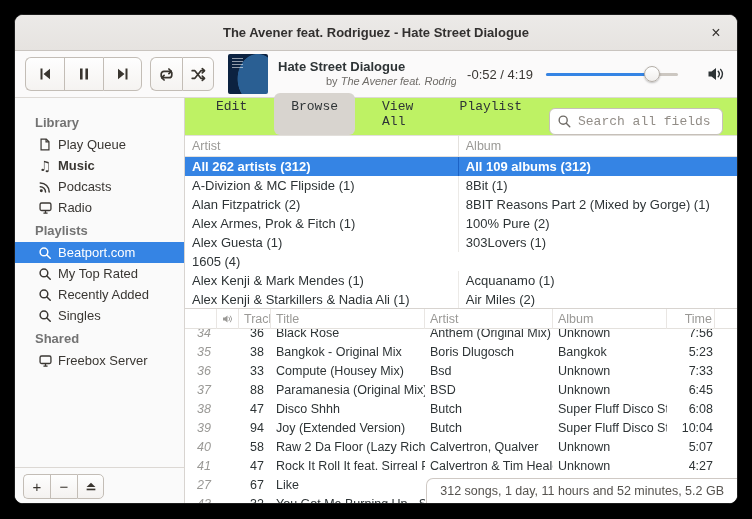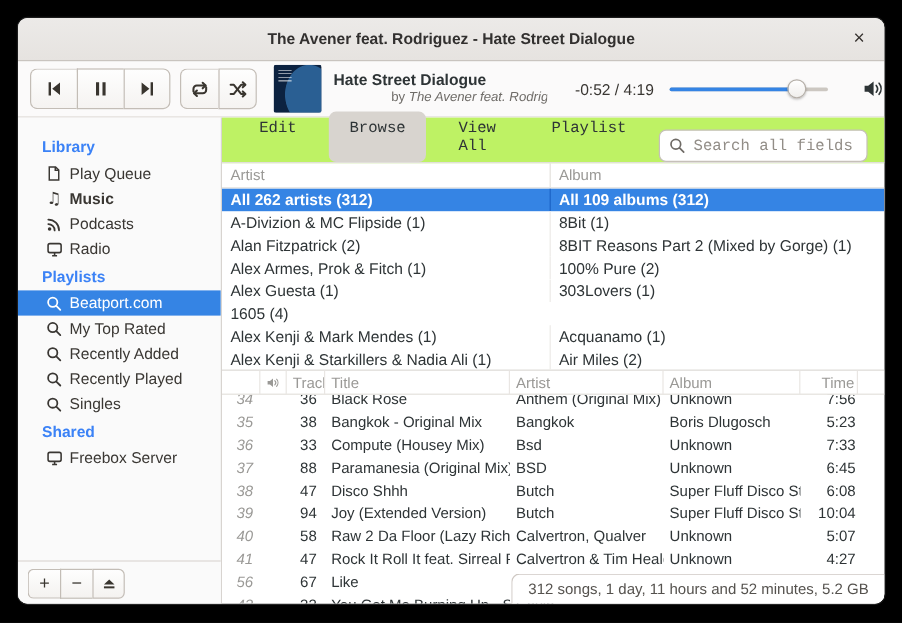--- a/index.html
+++ b/index.html
@@ -48,38 +48,38 @@
       #0c2240;
   }
   #album-art .art-lines {
     position:absolute; left:4px; top:4px; width:11px; height:10px;
     background:repeating-linear-gradient(rgba(255,255,255,.55) 0 1px, rgba(0,0,0,0) 1px 3px);
   }
   #track-info { margin-left:10px; width:178px; flex:none; overflow:hidden; line-height:1.25; }
   #track-title { font-weight:bold; font-size:13px; white-space:nowrap; }
   #track-byline { font-size:11px; color:#6f6c68; white-space:nowrap;margin-left:48px; }
   #track-byline i { font-style:italic; }
-  #time-display { margin-left:20px; width:72px; flex:none; font-size:13px; color:#3a3733; text-align:center; }
+  #time-display { margin-left:8px; width:72px; flex:none; font-size:13px; color:#3a3733; text-align:center; }
   #seek-slider { margin:0 26px 0 10px; width:132px; height:16px; position:relative; flex:none; cursor:pointer; }
   #seek-track { position:absolute; left:0; right:0; top:7px; height:3px; background:#ccc7c1; border-radius:2px; }
   #seek-fill  { position:absolute; left:0; top:7px; height:3px; background:#3584e4; border-radius:2px; }
   #seek-handle {
     position:absolute; top:0; width:16px; height:16px; border-radius:50%;
     background:linear-gradient(#fff,#f0eeec); border:1px solid #b4aea7;
     box-shadow:0 1px 2px rgba(0,0,0,.25);
   }
   #volume-button { width:24px; height:24px; flex:none; display:flex; align-items:center; justify-content:center; cursor:pointer; color:#2e3436; }
   
   #body { display:flex; height:406px; }
   #sidebar {
     width:170px; flex:none; background:#fafafa; border-right:1px solid #d8d4d0;
     display:flex; flex-direction:column; font-size:13px;
   }
   #sidebar-scroll { flex:1; overflow:hidden; padding-top:12px; }
-  .side-section-title { font-weight:bold; padding:5px 10px 4px 20px; color:#3b82f6; }
+  .side-section-title { font-weight:bold; padding:5px 10px 4px 20px; color:#737373; }
   .side-item {
     height:21px; display:flex; align-items:center; padding-left:22px; cursor:pointer; color:#3a3733;
   }
   .side-item .icn { width:16px; height:16px; margin-right:5px; flex:none; display:flex; align-items:center; justify-content:center; color:#3a3733; }
   .side-item.bold { font-weight:bold; }
   .side-item.selected { background:#3584e4; color:#fff; }
   .side-item.selected .icn { color:#fff; }
   .glyph { font-family:"DejaVu Sans",sans-serif; font-size:14px; line-height:16px; }
   #sidebar-footer {
     flex:none; height:37px; border-top:1px solid #dcd8d4; display:flex; align-items:center; padding-left:8px; background:#fafafa;
@@ -294,29 +294,20 @@
             </span>
             <span>Recently Added</span>
           </div>
           <div class="side-item">
             <span class="icn">
               <svg width="14" height="14" viewBox="0 0 16 16">
                 <circle cx="6.8" cy="6.8" r="4.4" fill="none" stroke="currentColor" stroke-width="1.7"></circle>
                 <path d="M10.2 10.2 14 14" stroke="currentColor" stroke-width="1.7" stroke-linecap="round"></path>
               </svg>
             </span>
-            <span>Recently Played</span>
-          </div>
-          <div class="side-item">
-            <span class="icn">
-              <svg width="14" height="14" viewBox="0 0 16 16">
-                <circle cx="6.8" cy="6.8" r="4.4" fill="none" stroke="currentColor" stroke-width="1.7"></circle>
-                <path d="M10.2 10.2 14 14" stroke="currentColor" stroke-width="1.7" stroke-linecap="round"></path>
-              </svg>
-            </span>
             <span>Singles</span>
           </div>
           <div class="side-section-title">Shared</div>
           <div class="side-item">
             <span class="icn">
               <svg width="15" height="15" viewBox="0 0 16 16" fill="none" stroke="currentColor" stroke-width="1.4">
                 <rect x="2.2" y="3.2" width="11.6" height="8" rx="1.6"></rect>
                 <path d="M5.8 14h4.4M8 11.2V14"></path>
               </svg>
             </span>
@@ -423,22 +414,22 @@
               <div class="cell">Anthem (Original Mix)</div>
               <div class="cell">Unknown</div>
               <div class="cell ttime">7:56</div>
               <div class="cell"></div>
             </div>
             <div class="trow tgrid">
               <div class="cell rownum">35</div>
               <div class="cell"></div>
               <div class="cell tnum">38</div>
               <div class="cell">Bangkok - Original Mix</div>
+              <div class="cell">Boris Dlugosch</div>
               <div class="cell">Bangkok</div>
-              <div class="cell">Boris Dlugosch</div>
               <div class="cell ttime">5:23</div>
               <div class="cell"></div>
             </div>
             <div class="trow tgrid">
               <div class="cell rownum">36</div>
               <div class="cell"></div>
               <div class="cell tnum">33</div>
               <div class="cell">Compute (Housey Mix)</div>
               <div class="cell">Bsd</div>
               <div class="cell">Unknown</div>
@@ -489,21 +480,21 @@
               <div class="cell rownum">41</div>
               <div class="cell"></div>
               <div class="cell tnum">47</div>
               <div class="cell">Rock It Roll It feat. Sirreal Pip…</div>
               <div class="cell">Calvertron &amp; Tim Healey</div>
               <div class="cell">Unknown</div>
               <div class="cell ttime">4:27</div>
               <div class="cell"></div>
             </div>
             <div class="trow tgrid">
-              <div class="cell rownum">56</div>
+              <div class="cell rownum">27</div>
               <div class="cell"></div>
               <div class="cell tnum">67</div>
               <div class="cell">Like</div>
               <div class="cell">Carlo</div>
               <div class="cell"></div>
               <div class="cell ttime"></div>
               <div class="cell"></div>
             </div>
             <div class="trow tgrid">
               <div class="cell rownum">43</div>

